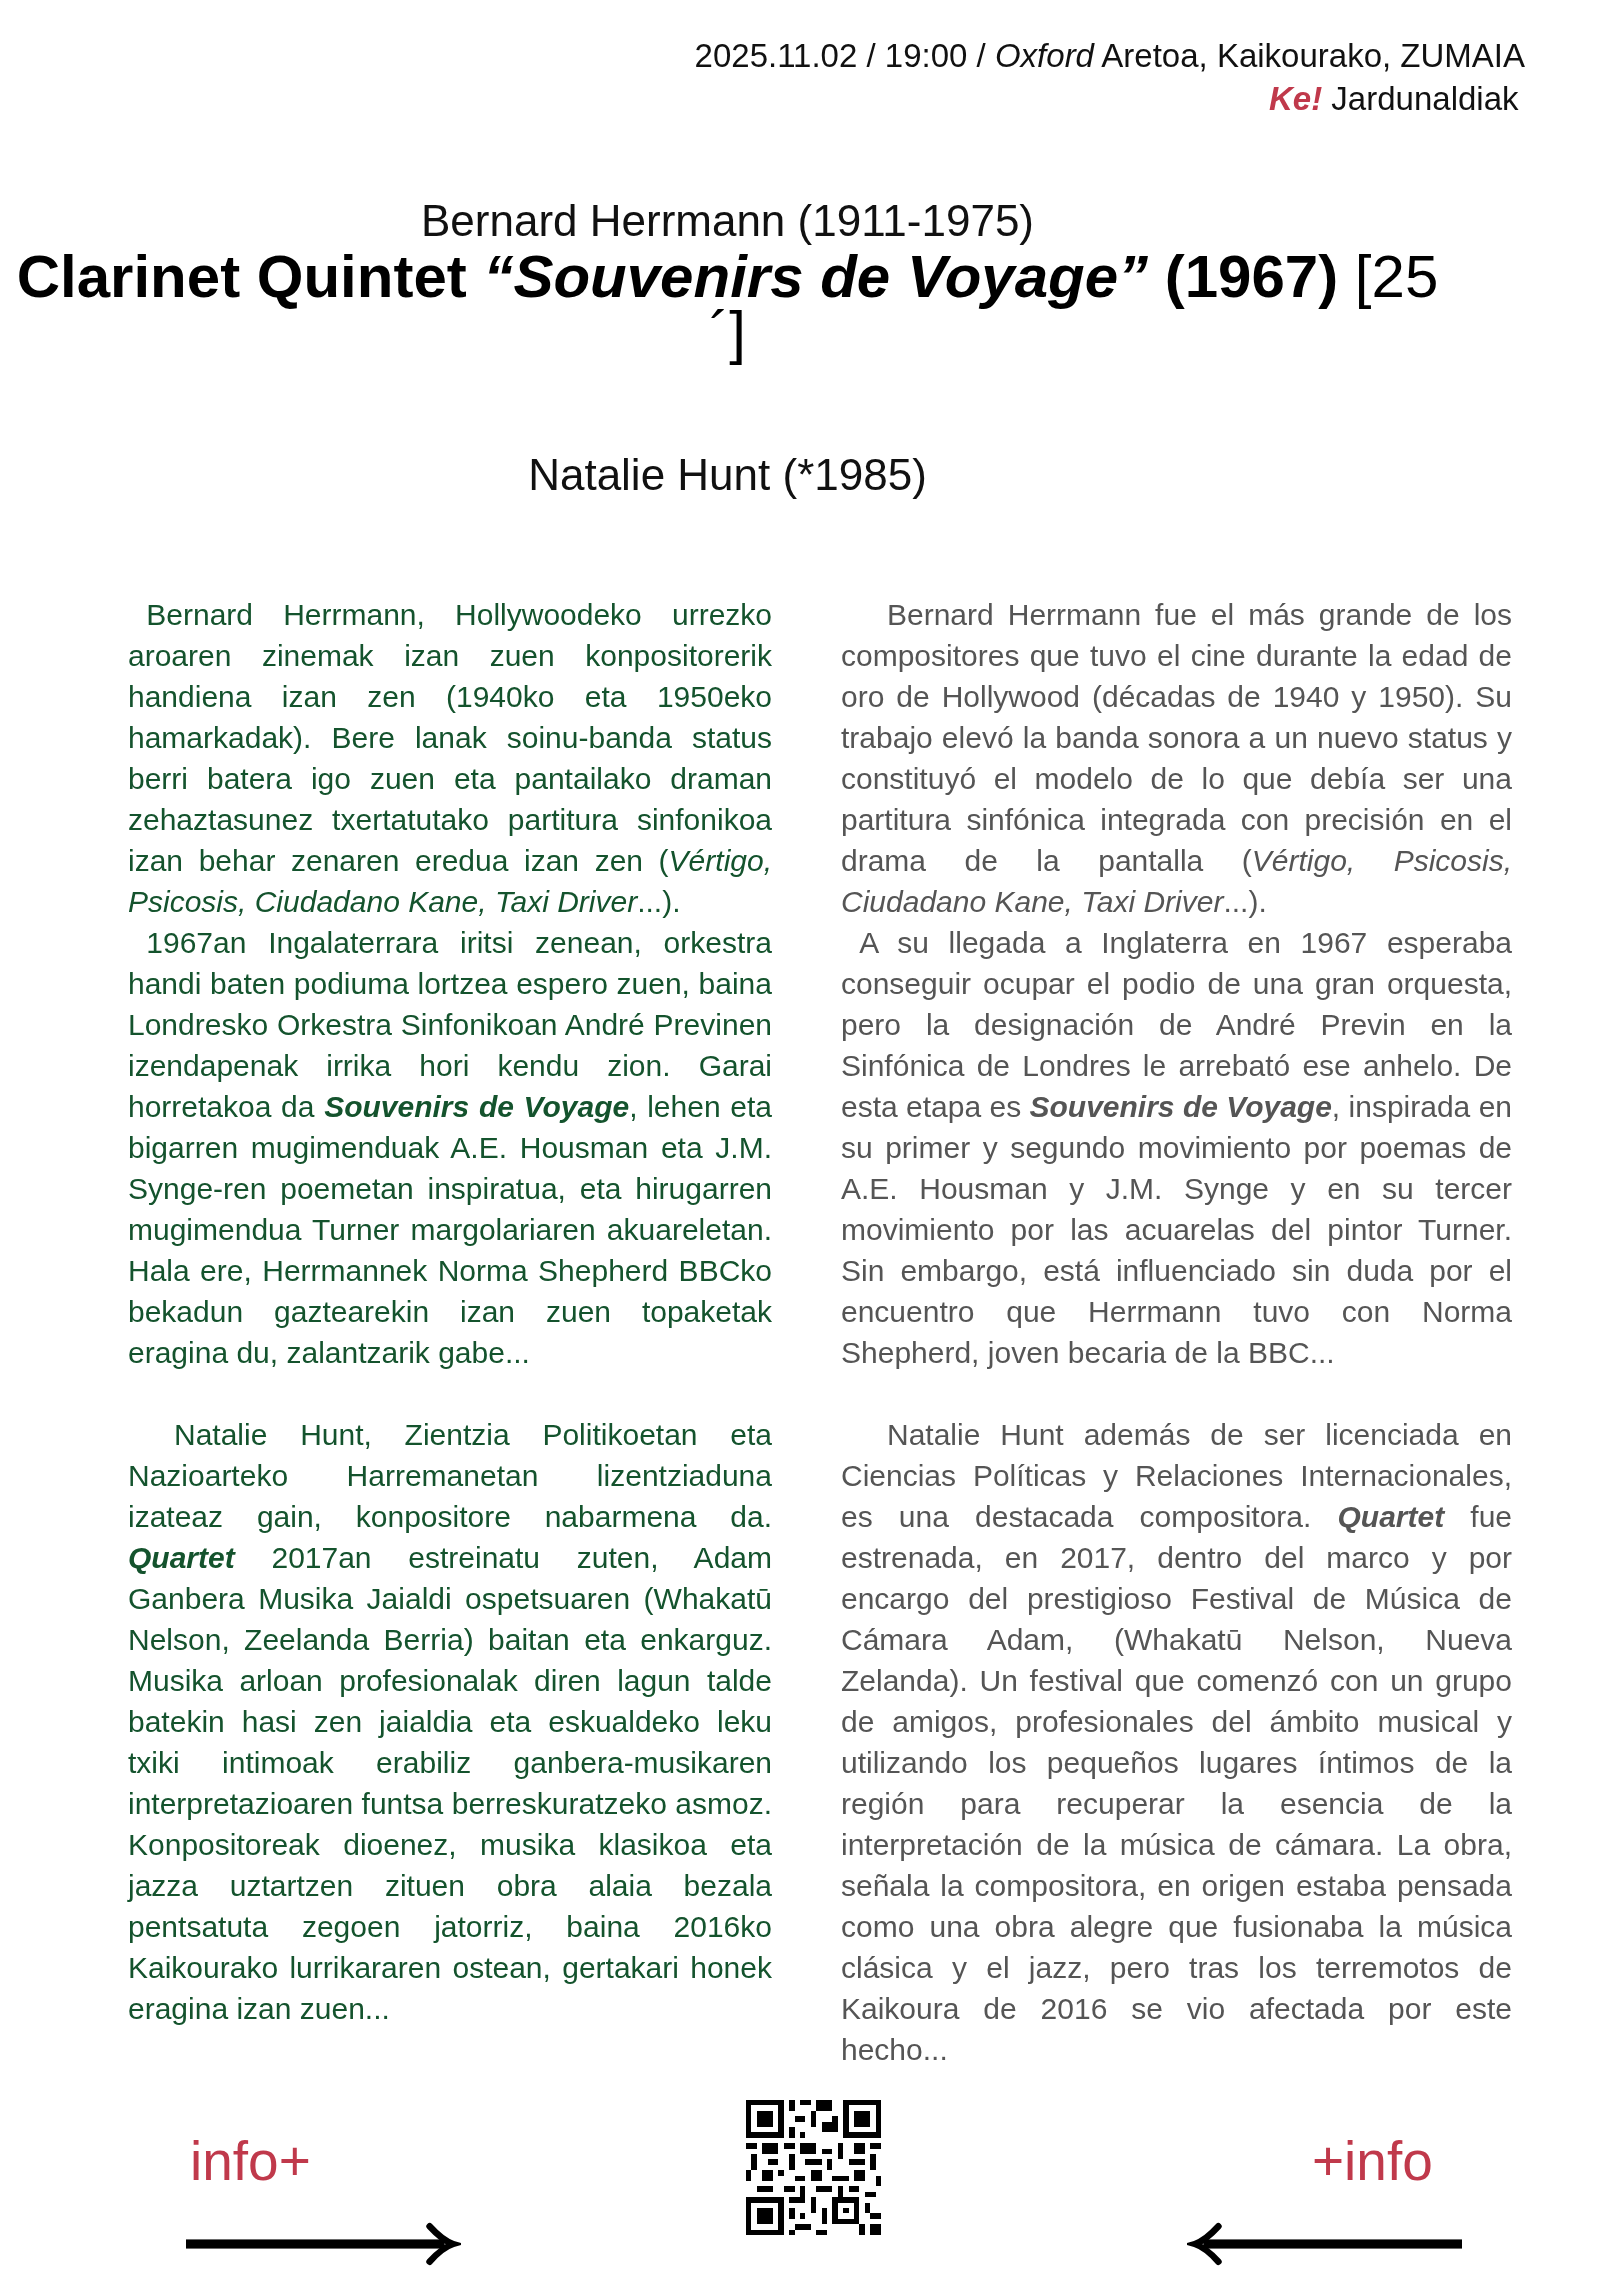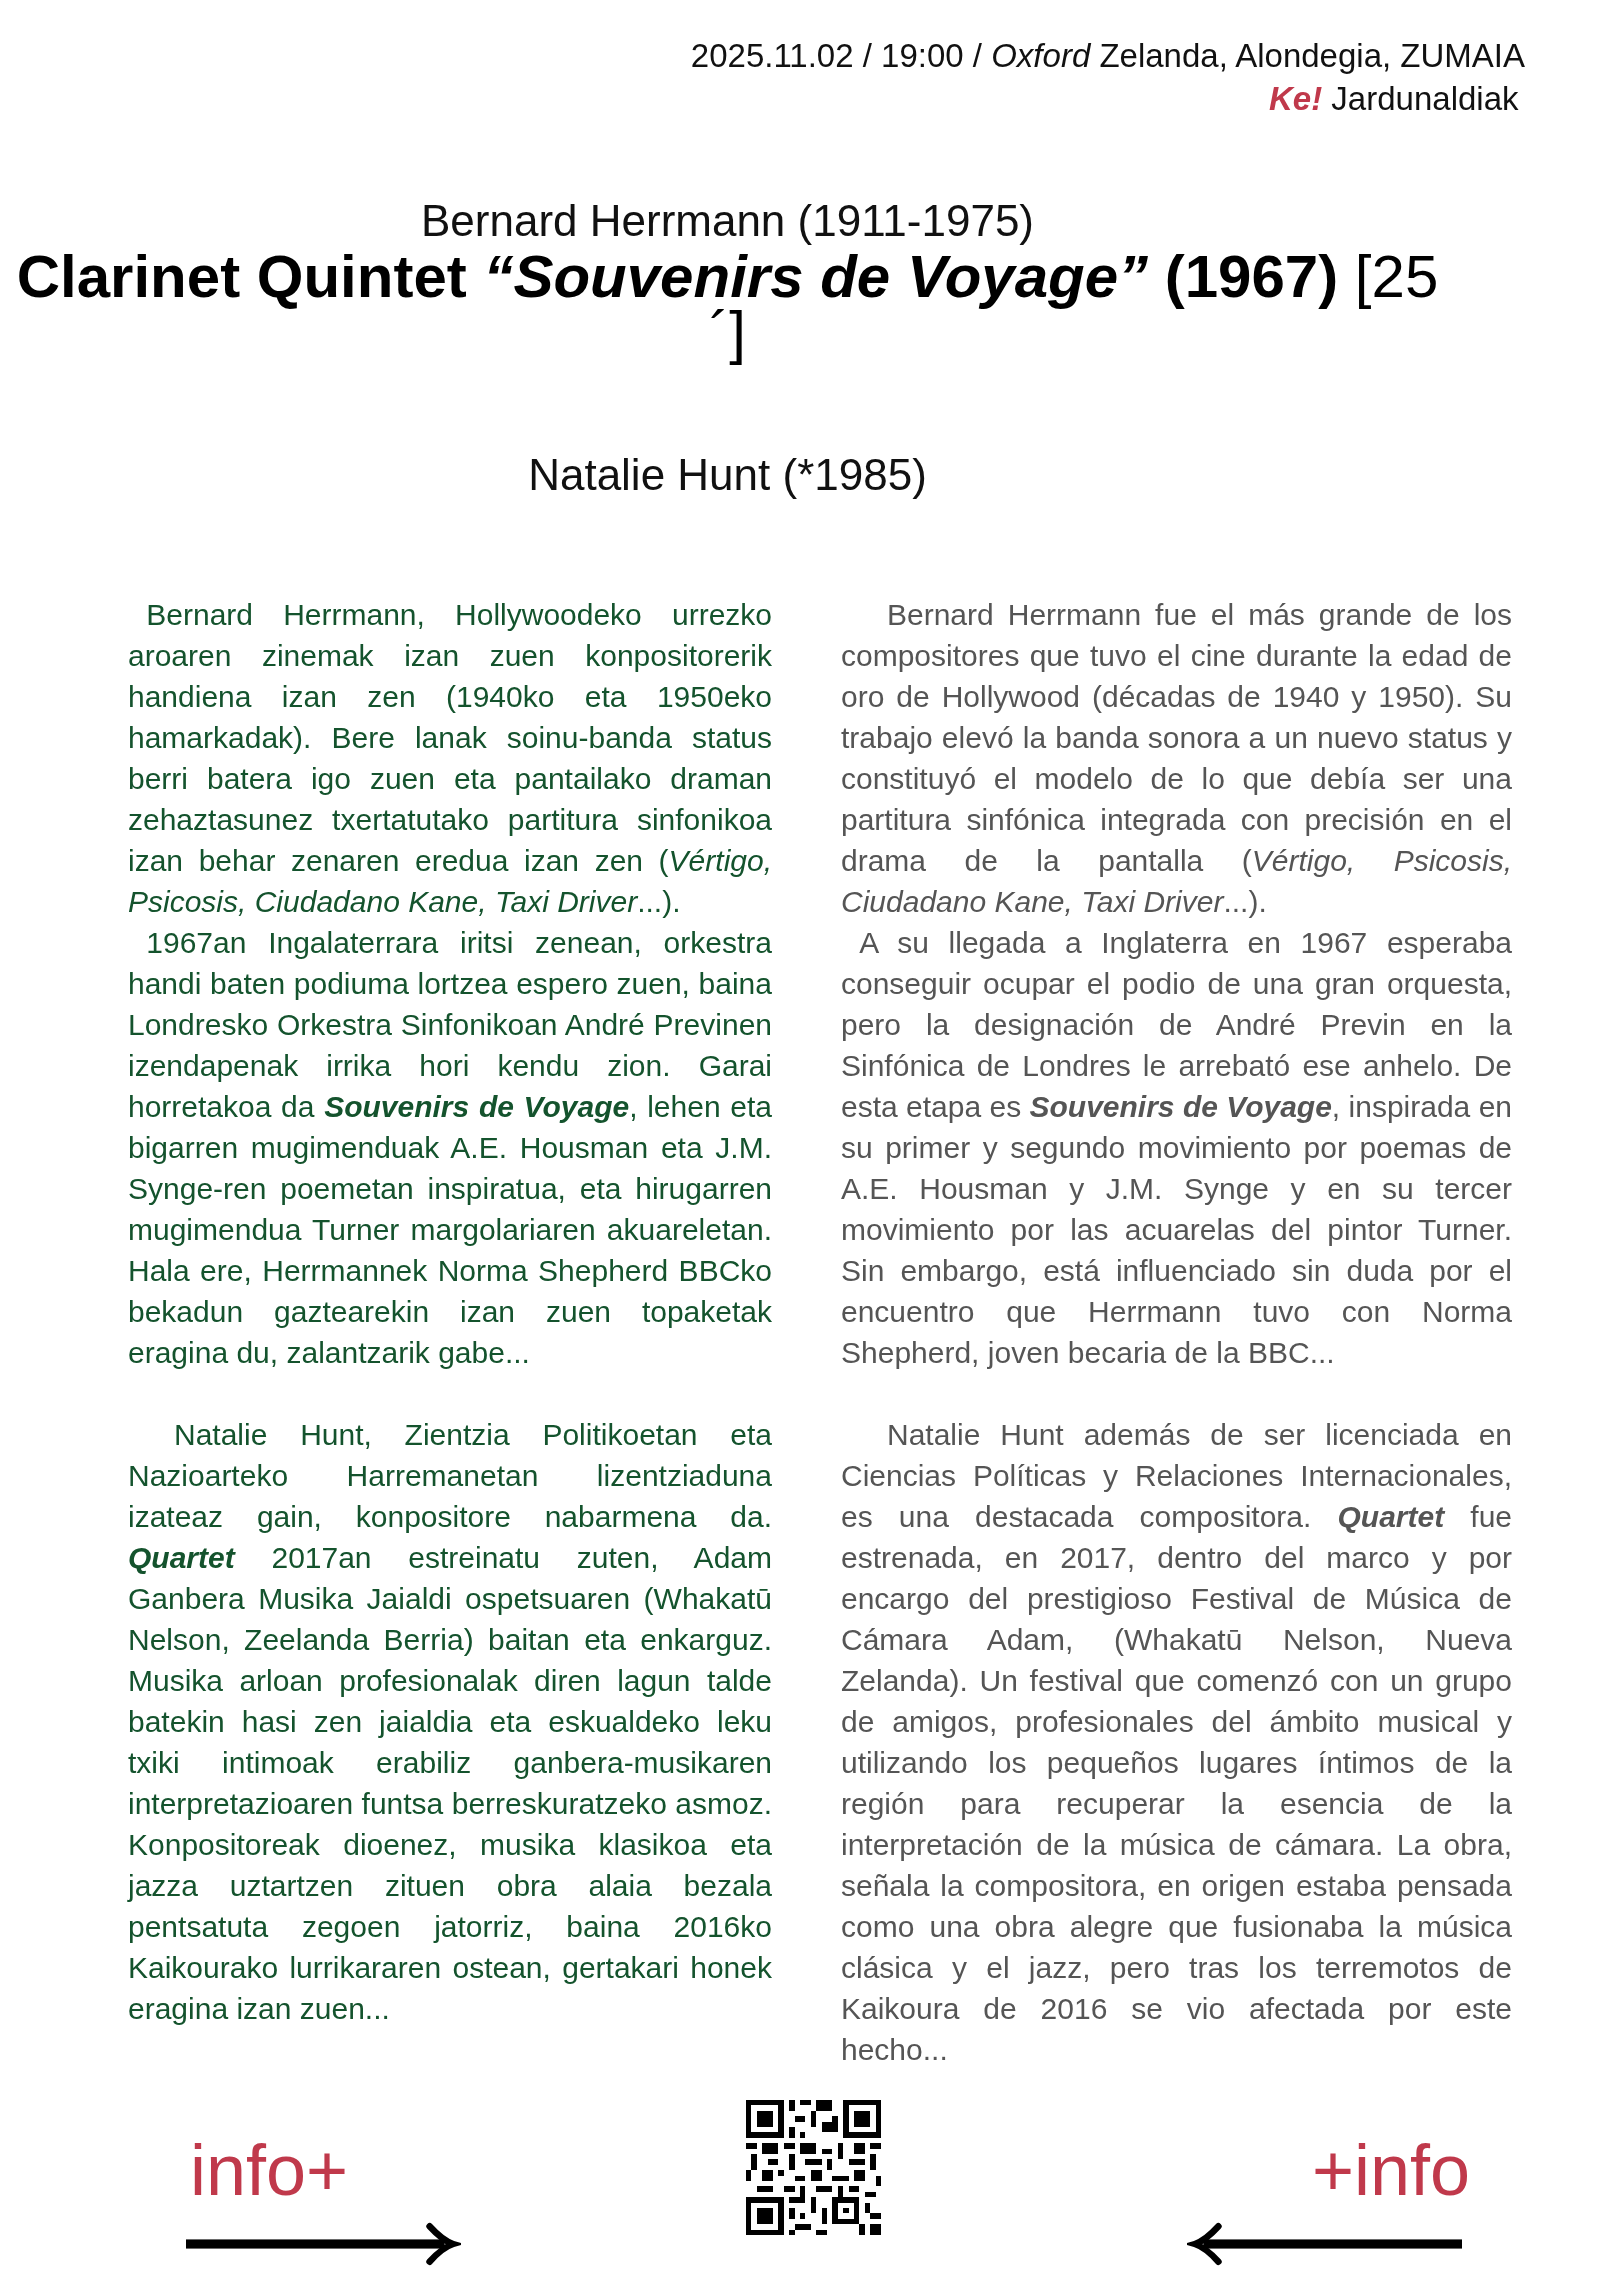--- a/index.html
+++ b/index.html
@@ -23,35 +23,35 @@
     font-size: 30px; line-height: 41px; text-align: justify;
   }
   .col p { margin: 0; }
   .col.left { left: 128px; color: #14532d; }
   .col.right { left: 841px; width: 671px; color: #555555; }
   .ind1 { text-indent: 18.3px; }
   .ind2 { text-indent: 46px; }
   .gap { height: 41px; }
   .bi { font-weight: bold; font-style: italic; }
   .info {
-    position: absolute; top: 2129px; font-size: 72px; color: #c0394b;
+    position: absolute; top: 2129px; font-size: 55px; color: #c0394b;
   }
   .info.left { left: 190px; }
   .info.right { left: 1312px; }
   .arrow { position: absolute; top: 2221px; }
   .arrow.left { left: 186px; }
   .arrow.right { left: 1187px; }
   .qr { position: absolute; left: 746px; top: 2100px; width: 135px; height: 135px; }
 </style>
 </head>
 <body>
 
 <div class="header">
   <div>
-    <span>2025.11.02</span><span> / </span><span>19:00</span><span> / </span><i>Oxford</i><span> Zelanda, Alondegia, ZUMAIA</span>
+    <span>2025.11.02</span><span> / </span><span>19:00</span><span> / </span><i>Oxford</i><span> Aretoa, Kaikourako, ZUMAIA</span>
   </div>
   <div class="row2">
     <span class="accent">Ke!</span><span> Jardunaldiak</span>
   </div>
 </div>
 
 <div class="titles">
   <div class="composer">Bernard Herrmann (1911-1975)</div>
   <div class="work">
     <span>Clarinet Quintet </span><i>“Souvenirs de Voyage”</i><span> (1967)</span><span class="dur"> [25´]</span>

